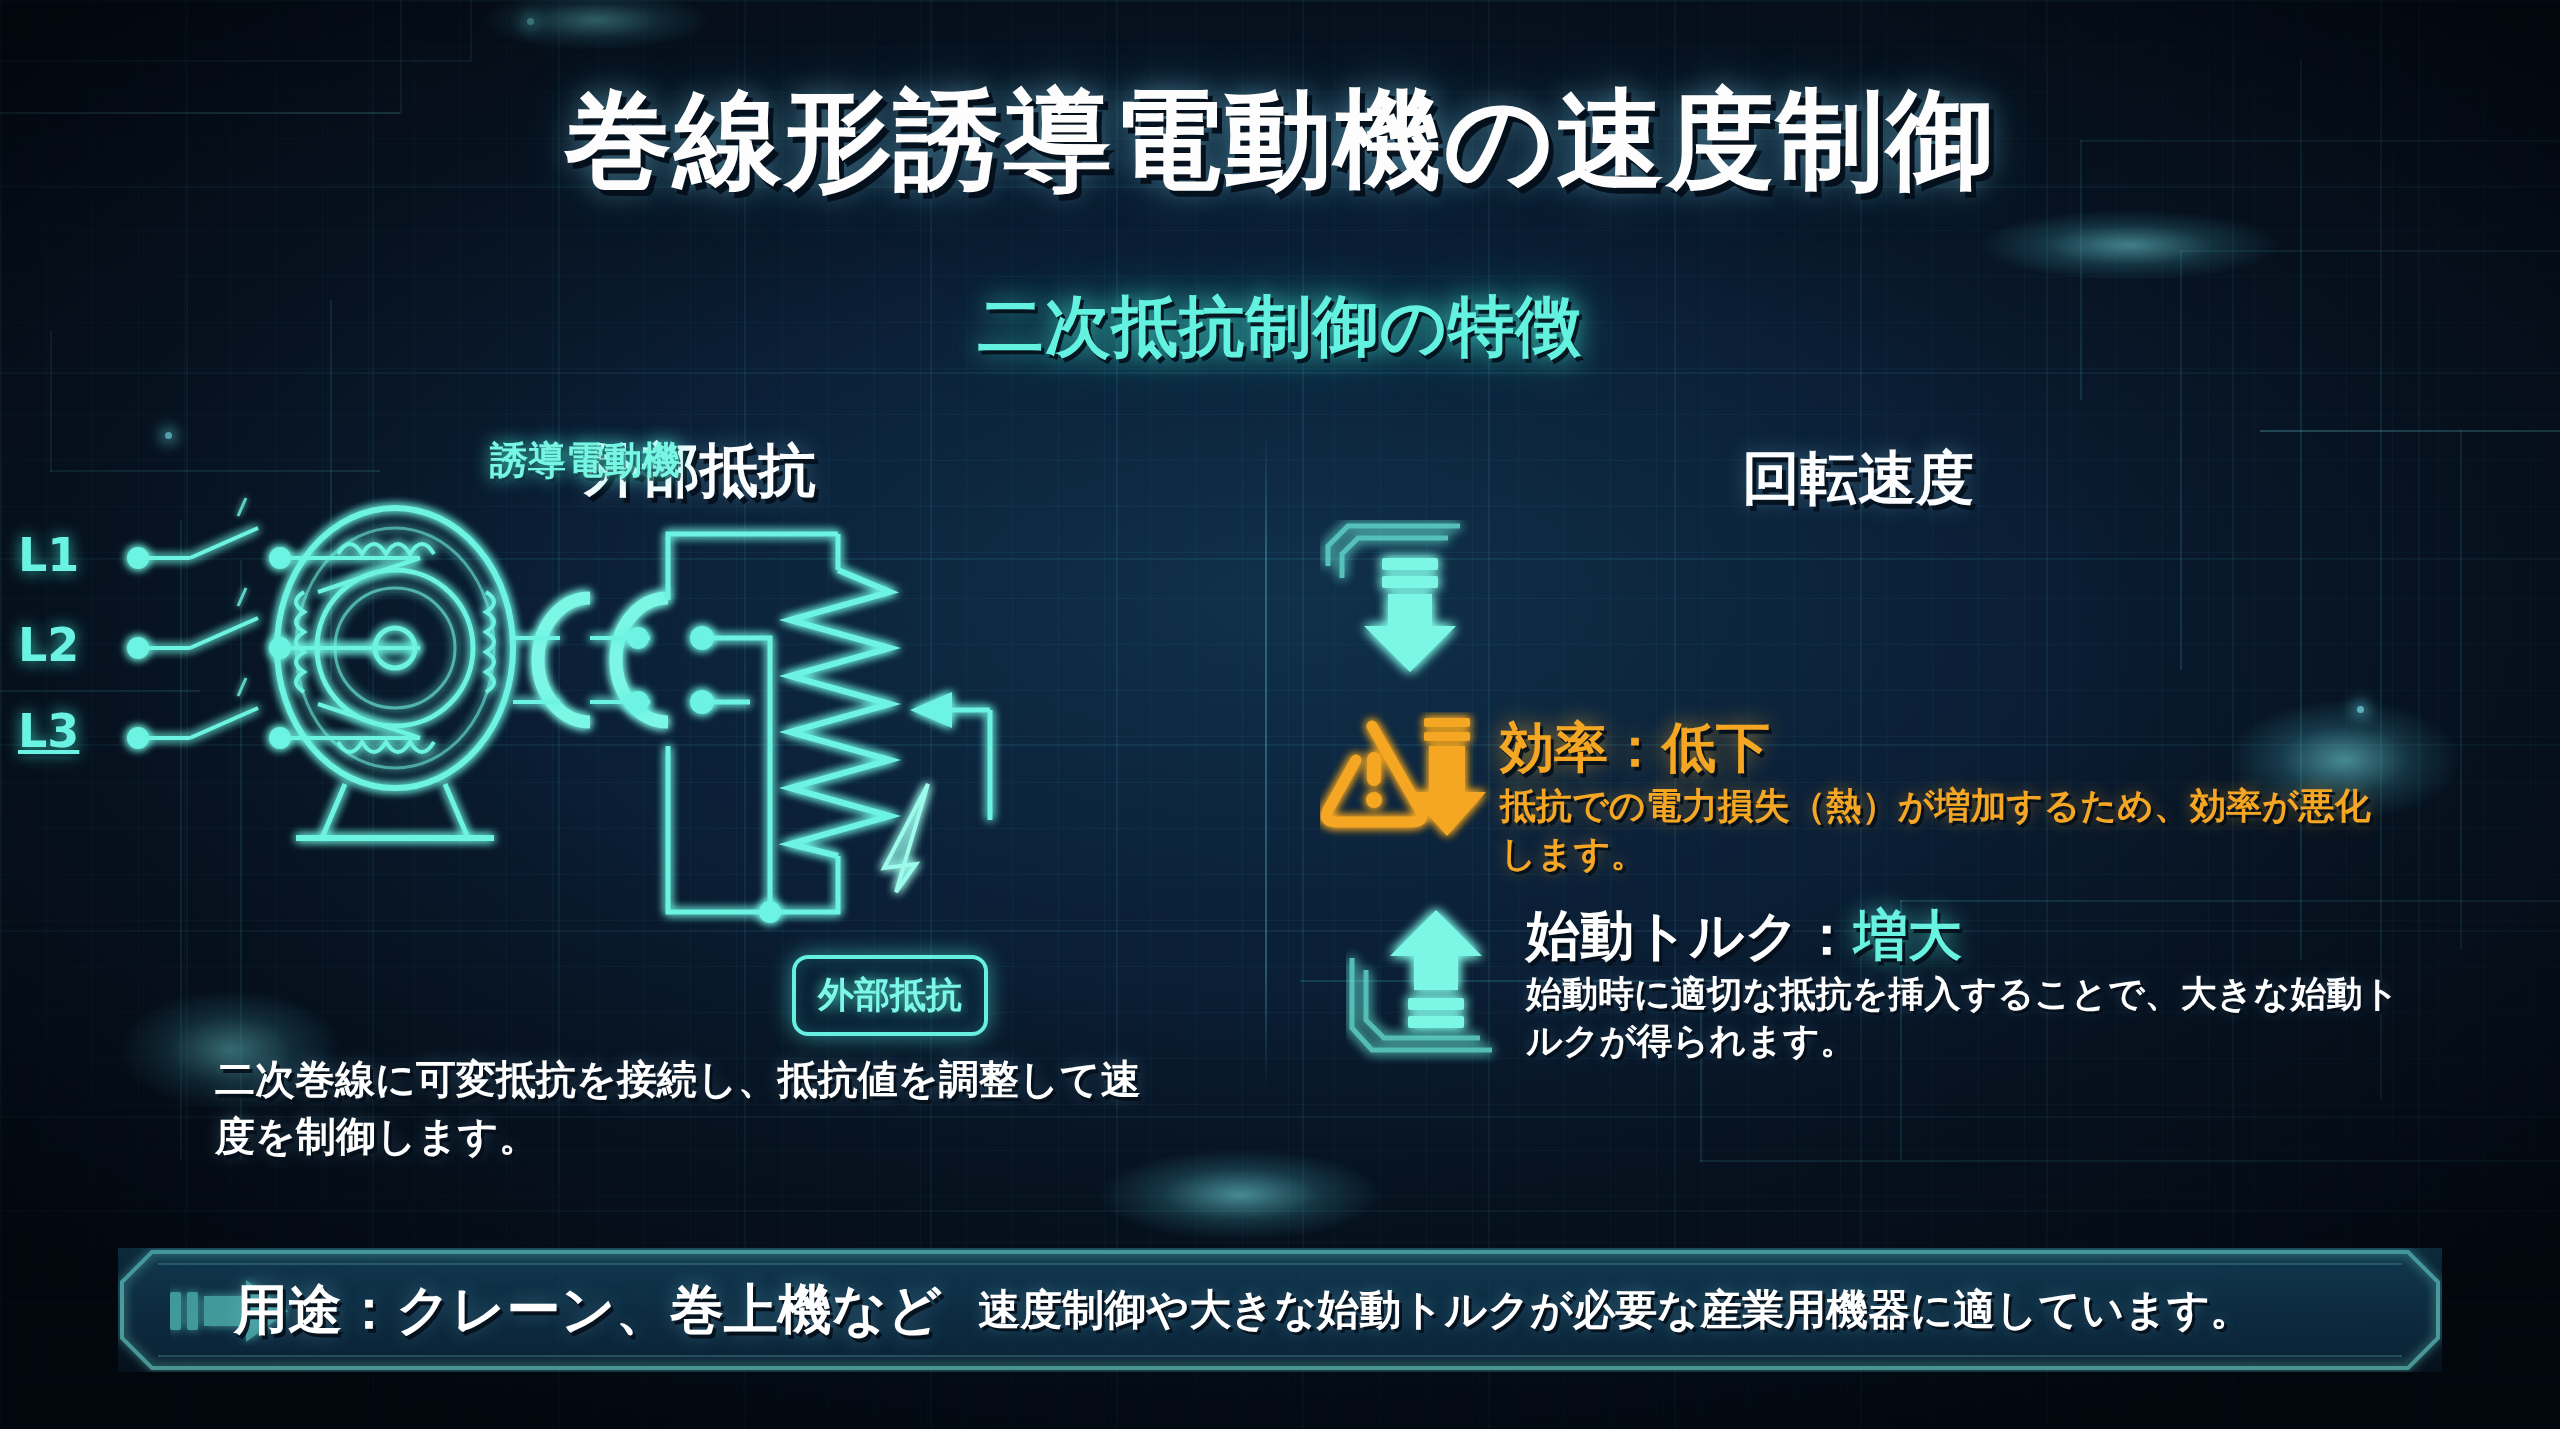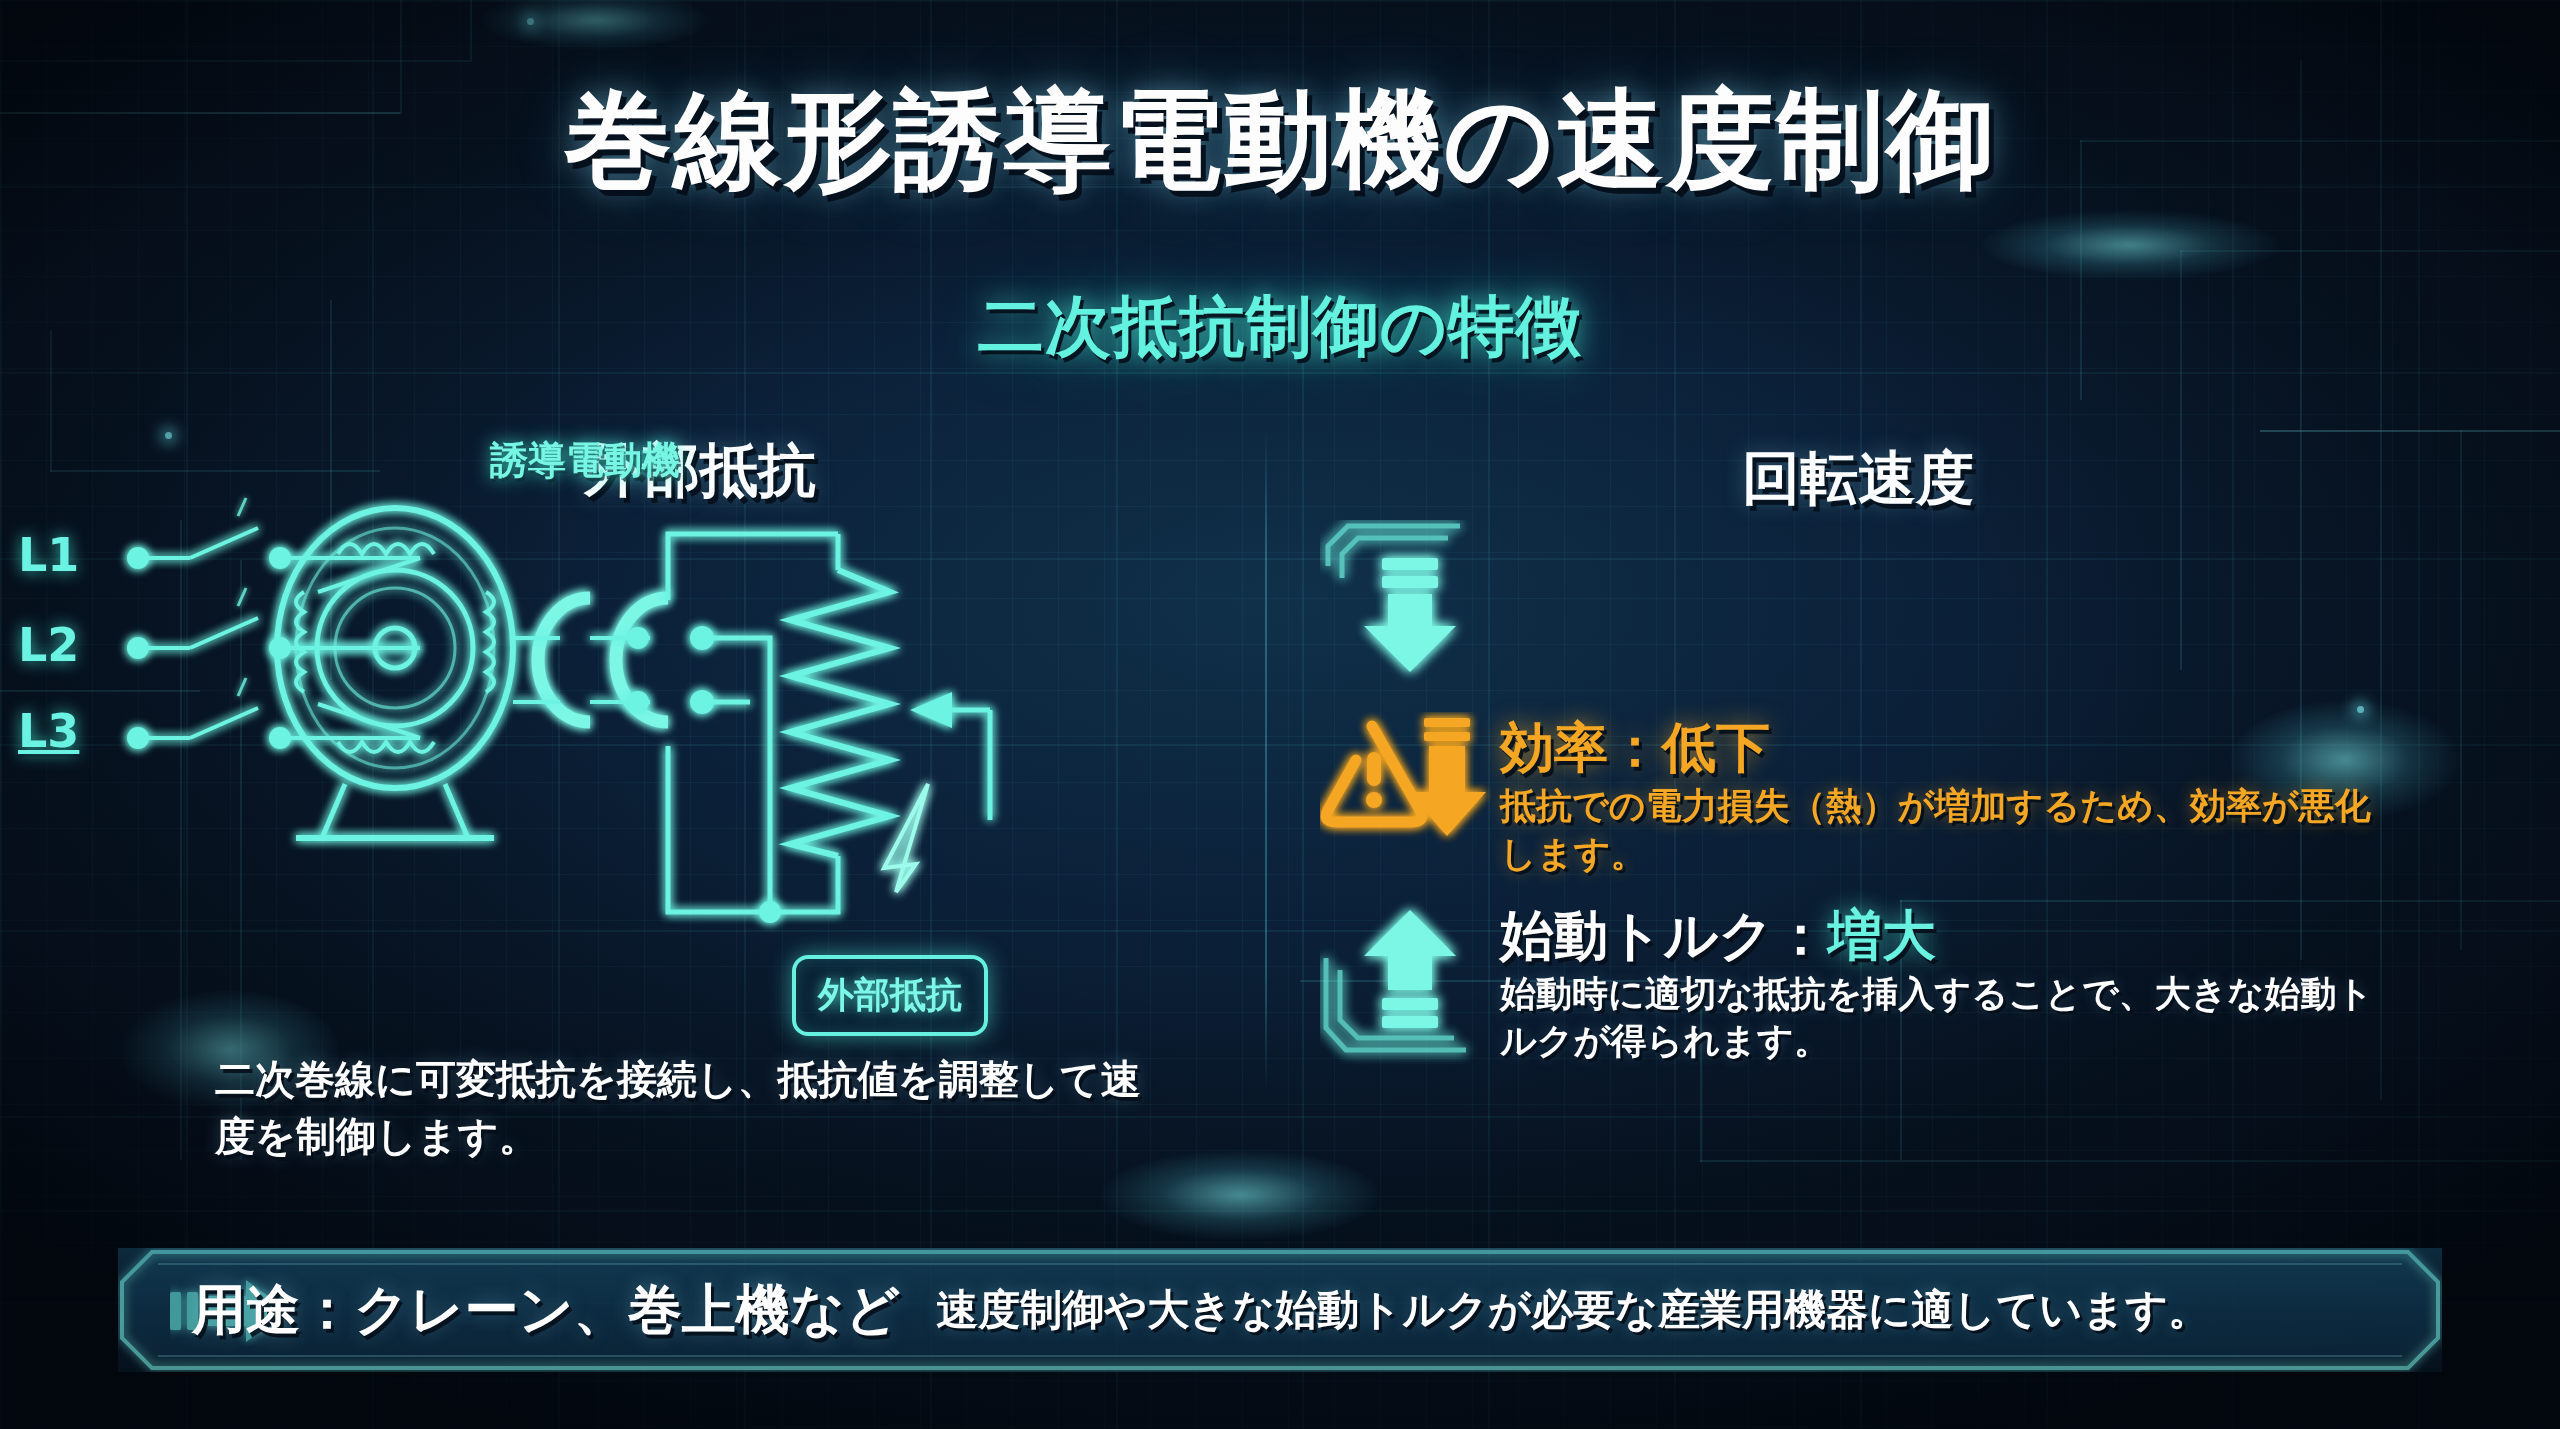--- a/index.html
+++ b/index.html
@@ -135,21 +135,21 @@
   .d-white { color:#ffffff; }
   .d-orange { color:#f5a623; text-shadow:3px 3px 0 rgba(4,14,26,.9), 0 0 16px rgba(245,170,35,.45); }
 
   
   #banner {
     position:absolute; left:118px; top:1248px; width:2324px; height:124px;
   }
   #banner-inner {
     position:absolute; inset:0;
     display:flex; align-items:center;
-    padding-left:74px;
+    padding-left:116px;
     background:linear-gradient(180deg, rgba(20,70,95,.55) 0%, rgba(12,45,68,.45) 55%, rgba(8,28,45,.45) 100%);
   }
   #banner-arrow { position:absolute; left:52px; top:28px; }
   #banner-main {
     font-size:54px; font-weight:bold; color:#ffffff;
     text-shadow:3px 4px 0 rgba(4,14,26,.9), 0 0 20px rgba(150,230,255,.35);
     white-space:nowrap;
   }
   #banner-sub {
     font-size:42px; font-weight:bold; color:#ffffff; margin-left:36px;
@@ -393,21 +393,21 @@
         </svg>
       </div>
       <div class="feat-body">
         <div class="feat-title">
           <span class="c-orange">効率</span><span class="c-orange">：</span><span class="c-orange">低下</span>
         </div>
         <div class="feat-desc d-orange" style="max-width:900px;">抵抗での電力損失（熱）が増加するため、効率が悪化します。</div>
       </div>
     </div>
 
-    <div class="feat" style="margin-top:8px;">
+    <div class="feat" style="margin-top:8px;margin-left:26px;">
       <div class="feat-icon">
         <svg width="180" height="170" viewBox="0 0 180 170">
           <g fill="#7cf7e6" filter="url(#gcyan)">
             <path d="M 90 10 L 136 56 L 112 56 L 112 90 L 68 90 L 68 56 L 44 56 Z"></path>
             <rect x="62" y="98" width="56" height="12" rx="2"></rect>
             <rect x="62" y="116" width="56" height="12" rx="2"></rect>
           </g>
           <g stroke="#6df3e1" fill="none" stroke-width="5" filter="url(#gcyan)" opacity=".75">
             <path d="M 6 58 L 6 128 L 26 150 L 146 150"></path>
             <path d="M 20 70 L 20 120 L 38 138 L 134 138"></path>

